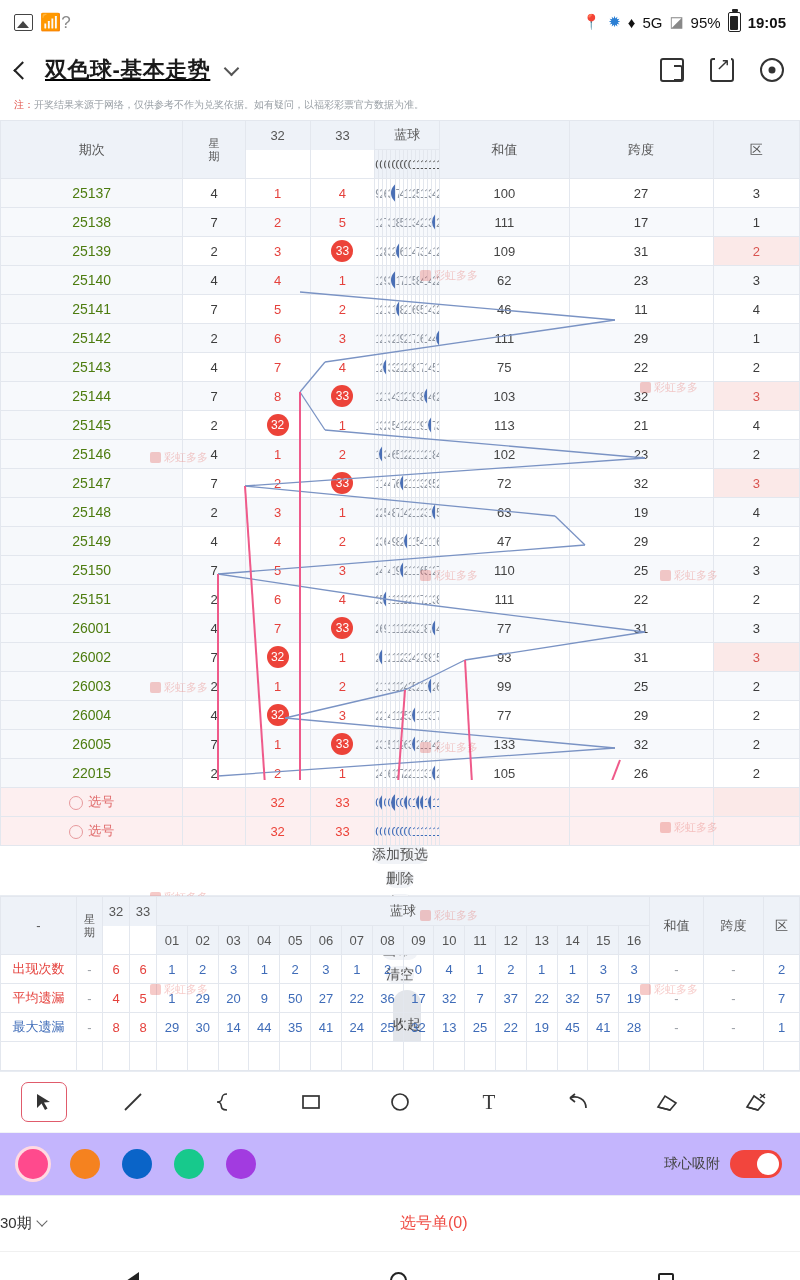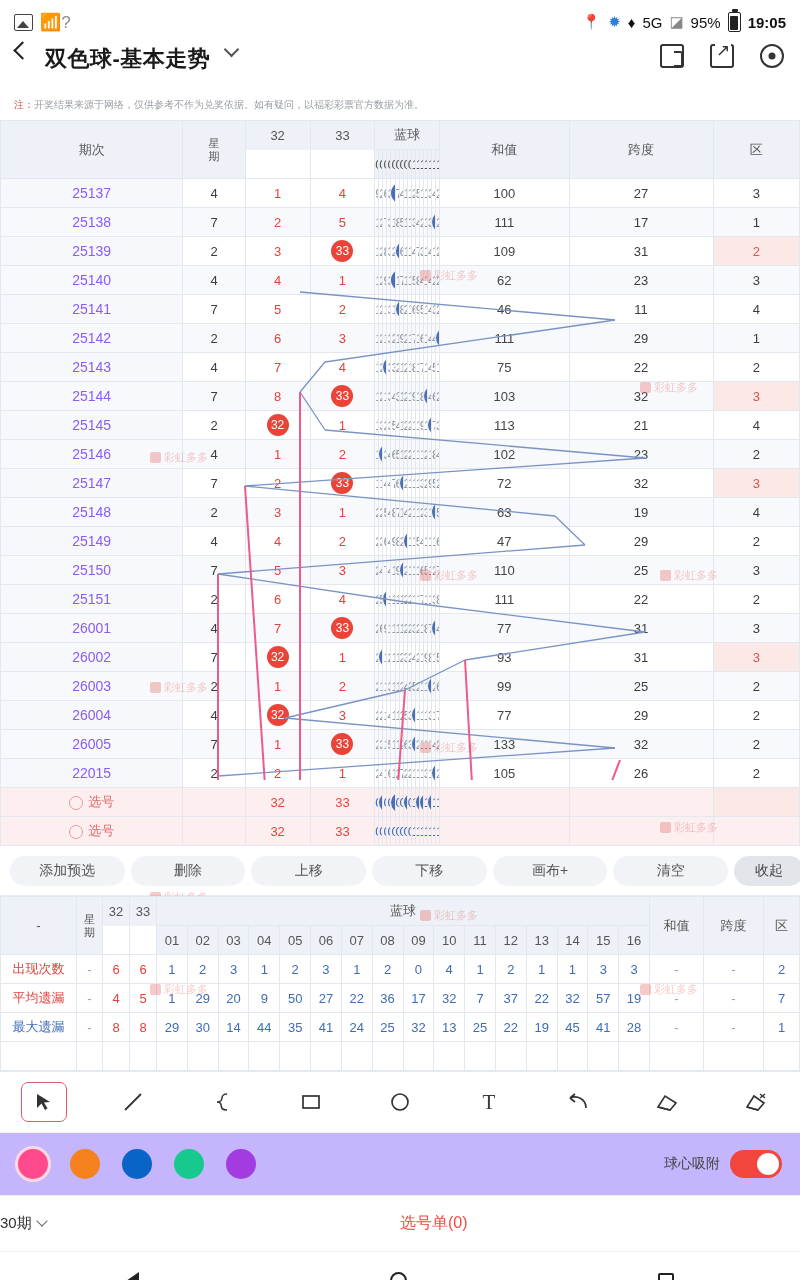--- a/index.html
+++ b/index.html
@@ -34,21 +34,21 @@
   .batt::before {
     content: ""; position: absolute; top: -4px; left: 3px;
     width: 6px; height: 2.5px; background: #222; border-radius: 1px;
   }
   .batt::after {
     content: ""; position: absolute; left: 1.4px; right: 1.4px; bottom: 1.4px;
     height: 78%; background: #222; border-radius: 1px;
   }
   
   .titlebar {
-    height: 52px; display: flex; align-items: flex-start; padding: 0 16px; gap: 10px;
+    height: 52px; display: flex; align-items: center; padding: 0 16px; gap: 10px; text-decoration: underline;
   }
   .back-chev {
     width: 13px; height: 13px; border-left: 2.4px solid #222; border-bottom: 2.4px solid #222;
     transform: rotate(45deg); margin-right: 6px;
   }
   .title-text { font-size: 22px; font-weight: bold; color: #1a1a1a; letter-spacing: .5px; }
   .chev-down {
     width: 11px; height: 11px; border-right: 2px solid #555; border-bottom: 2px solid #555;
     transform: rotate(45deg); margin-left: 6px; margin-bottom: 4px;
   }
@@ -87,21 +87,21 @@
     vertical-align: middle; overflow: hidden; white-space: nowrap;
   }
   thead th { background: #eef2f8; color: #555; font-weight: normal; font-size: 13px; }
   .th-issue { width: 76px; }
   .th-week  { width: 26px; }
   .th-red   { width: 27px; }
   .th-blue  { width: 27px; }
   .th-sum   { width: 54px; }
   .th-span  { width: 60px; }
   .th-zone  { width: 36px; }
-  .issue-cell { background: #f6f8fb; color: #8b5cf6; font-size: 14px; }
+  .issue-cell { background: #f6f8fb; color: #4d7c0f; font-size: 14px; }
   .row-alt td { background: #f7f9fc; }
   td.redtxt { color: #e5413c; }
   td.graytxt { color: #9097a2; }
   .ball {
     display: inline-flex; align-items: center; justify-content: center;
     width: 22px; height: 22px; border-radius: 50%; color: #fff; font-size: 12px;
   }
   .ball.red { background: #ec4339; }
   .ball.blue { background: #4a6fb5; }
   .sum-cell { color: #444; }
@@ -115,21 +115,21 @@
     display: inline-block; vertical-align: middle; margin-right: 5px;
   }
   .sel-label { color: #e06a6a; font-size: 13px; }
   .sel-on {
     display: inline-flex; align-items: center; justify-content: center;
     width: 21px; height: 21px; border-radius: 50%; background: #4a6fb5; color: #fff; font-size: 12px;
   }
   
   .btnbar {
     display: flex; align-items: center; height: 50px; padding: 0 10px; gap: 6px;
-    background: #fff; border-bottom: 1px solid #e8ecf2;
+    background: #fff; border-bottom: 1px solid #e8ecf2; flex-direction: column;
   }
   .pill {
     flex: 1 1 0; height: 30px; border-radius: 15px; background: #f1f3f7;
     display: flex; align-items: center; justify-content: center;
     font-size: 14px; color: #555;
   }
   .pill.dark { background: #e2e5ea; color: #444; flex: 0 0 70px; margin-right: -14px; }
   
   table.stats {
     border-collapse: collapse; width: 800px; table-layout: fixed; font-size: 13px;

